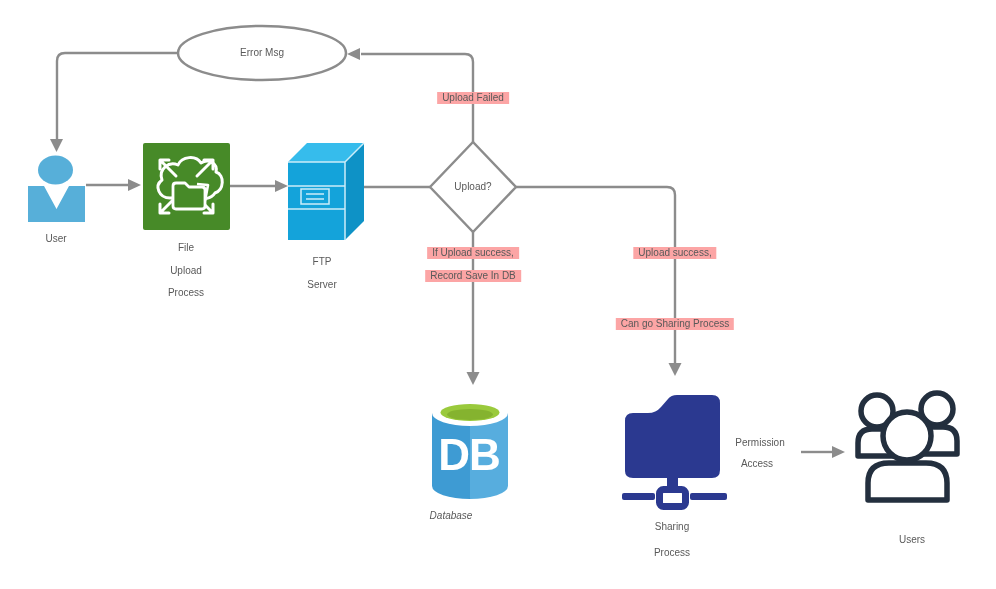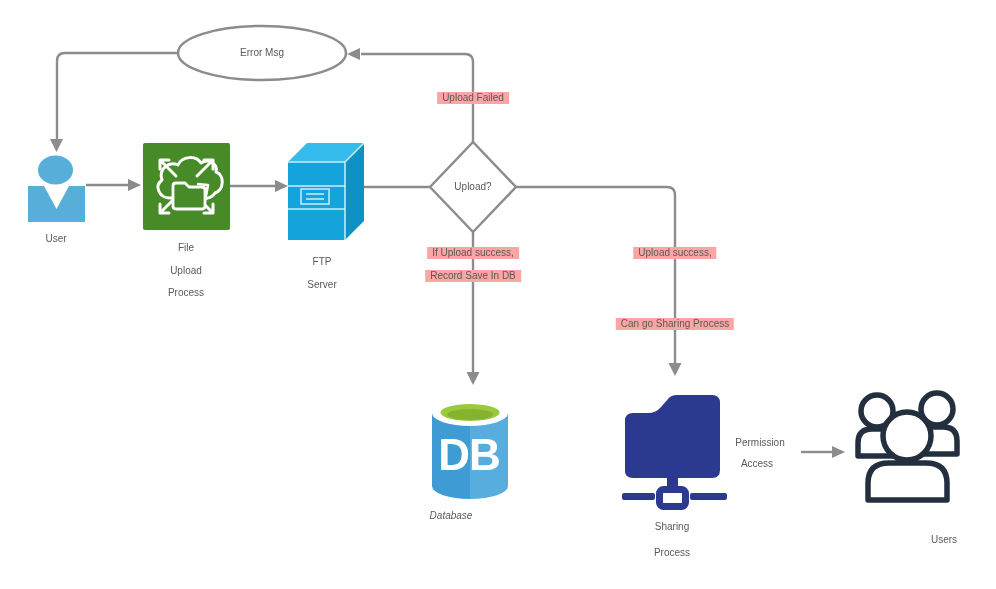--- a/index.html
+++ b/index.html
@@ -139,14 +139,14 @@
   <div class="lbl bg" style="left:675px;top:276px;margin-top:48px;">Can go Sharing Process</div>
 
   <div class="lbl" style="left:451px;top:516px;font-style:italic;">Database</div>
 
   <div class="lbl" style="left:672px;top:527px;">Sharing</div>
   <div class="lbl" style="left:672px;top:553px;">Process</div>
 
   <div class="lbl" style="left:760px;top:443px;">Permission</div>
   <div class="lbl" style="left:757px;top:464px;">Access</div>
 
-  <div class="lbl" style="left:912px;top:540px;margin-left:32px;">Users</div>
+  <div class="lbl" style="left:912px;top:540px;">Users</div>
 </div>
 
 </body></html>

